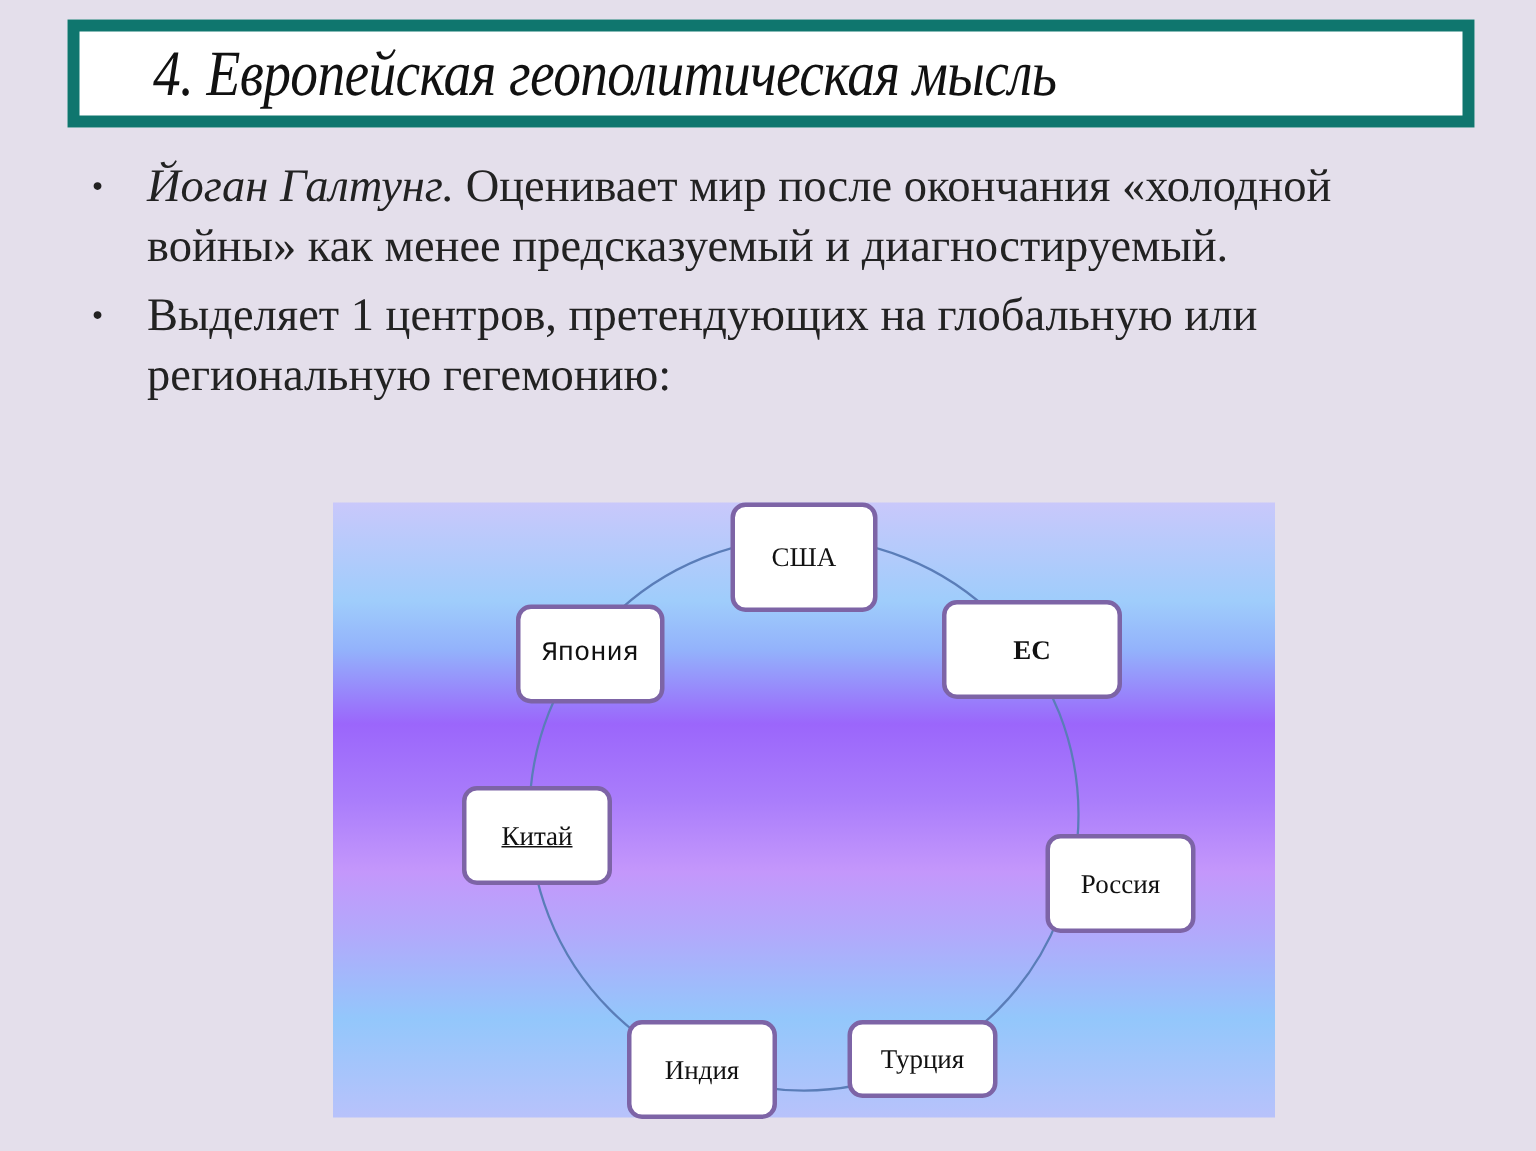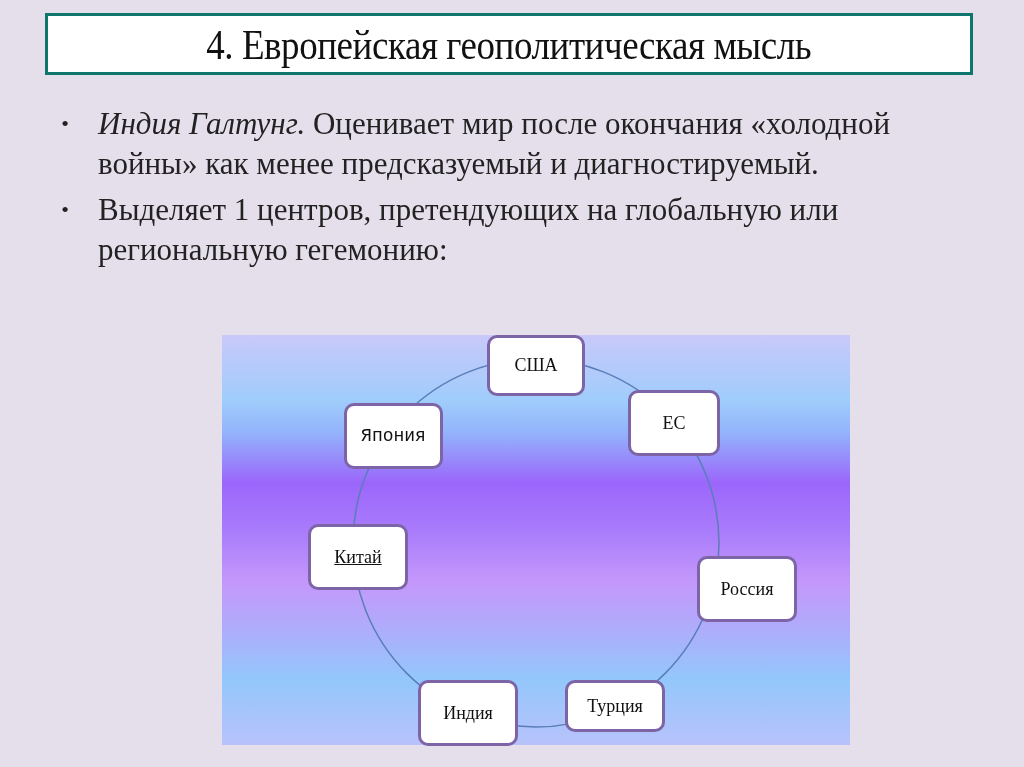--- a/index.html
+++ b/index.html
@@ -7,23 +7,24 @@
       width: 1024px; height: 767px;
       background: #e4dfeb;
       position: relative; overflow: hidden;
       font-family: "DejaVu Serif", "Liberation Serif", serif;
       color: #1a1a1a;
     }
     .title-box {
       position: absolute; left: 45px; top: 13px;
       width: 922px; height: 56px;
       background: #ffffff;
-      border: 3px solid #0f766e;
-      display: flex; align-items: center; justify-content: center;
+      border: 8px solid #0f766e;
+      display: flex; align-items: center; 
       box-sizing: content-box;
+      font-style: italic;
     }
     .title-text {
       font-family: "Liberation Serif", "DejaVu Serif", serif;
       font-size: 43px; letter-spacing: -0.5px;
       transform: scaleX(0.86);
       white-space: nowrap;
       color: #111;
     }
     .bullets {
       position: absolute; left: 55px; top: 104px; width: 920px;
@@ -65,38 +66,38 @@
 </head>
 <body>
 
 <div class="title-box">
   <span class="title-text">4. Европейская геополитическая мысль</span>
 </div>
 
 <div class="bullets">
   <div class="bullet">
     <span class="bullet-dot">•</span>
-    <span class="bullet-text"><em>Индия Галтунг.</em><span> Оценивает мир после окончания «холодной войны» как менее предсказуемый и диагностируемый.</span></span>
+    <span class="bullet-text"><em>Йоган Галтунг.</em><span> Оценивает мир после окончания «холодной войны» как менее предсказуемый и диагностируемый.</span></span>
   </div>
   <div class="bullet">
     <span class="bullet-dot">•</span>
     <span class="bullet-text">Выделяет 1 центров, претендующих на глобальную или региональную гегемонию:</span>
   </div>
 </div>
 
 <div class="panel"></div>
 
 <svg class="ring" viewBox="0 0 1024 767">
   <ellipse cx="536" cy="543" rx="183" ry="184" fill="none" stroke="#5a7db8" stroke-width="1.5"></ellipse>
 </svg>
 
-<div class="node" style="left:487px;top:335px;width:98px;height:61px;font-family:Liberation Serif, serif;">
+<div class="node" style="left:487px;top:335px;width:98px;height:73px;font-family:Liberation Serif, serif;">
   <span>США</span>
 </div>
-<div class="node" style="left:628px;top:390px;width:92px;height:66px;">
+<div class="node" style="left:628px;top:400px;width:120px;height:66px;font-weight:bold;">
   <span>ЕС</span>
 </div>
 <div class="node" style="left:663px;top:556px;width:100px;height:66px;margin-left:34px;">
   <span>Россия</span>
 </div>
 <div class="node" style="left:565px;top:680px;width:100px;height:52px;">
   <span>Турция</span>
 </div>
 <div class="node" style="left:418px;top:680px;width:100px;height:66px;">
   <span>Индия</span>

